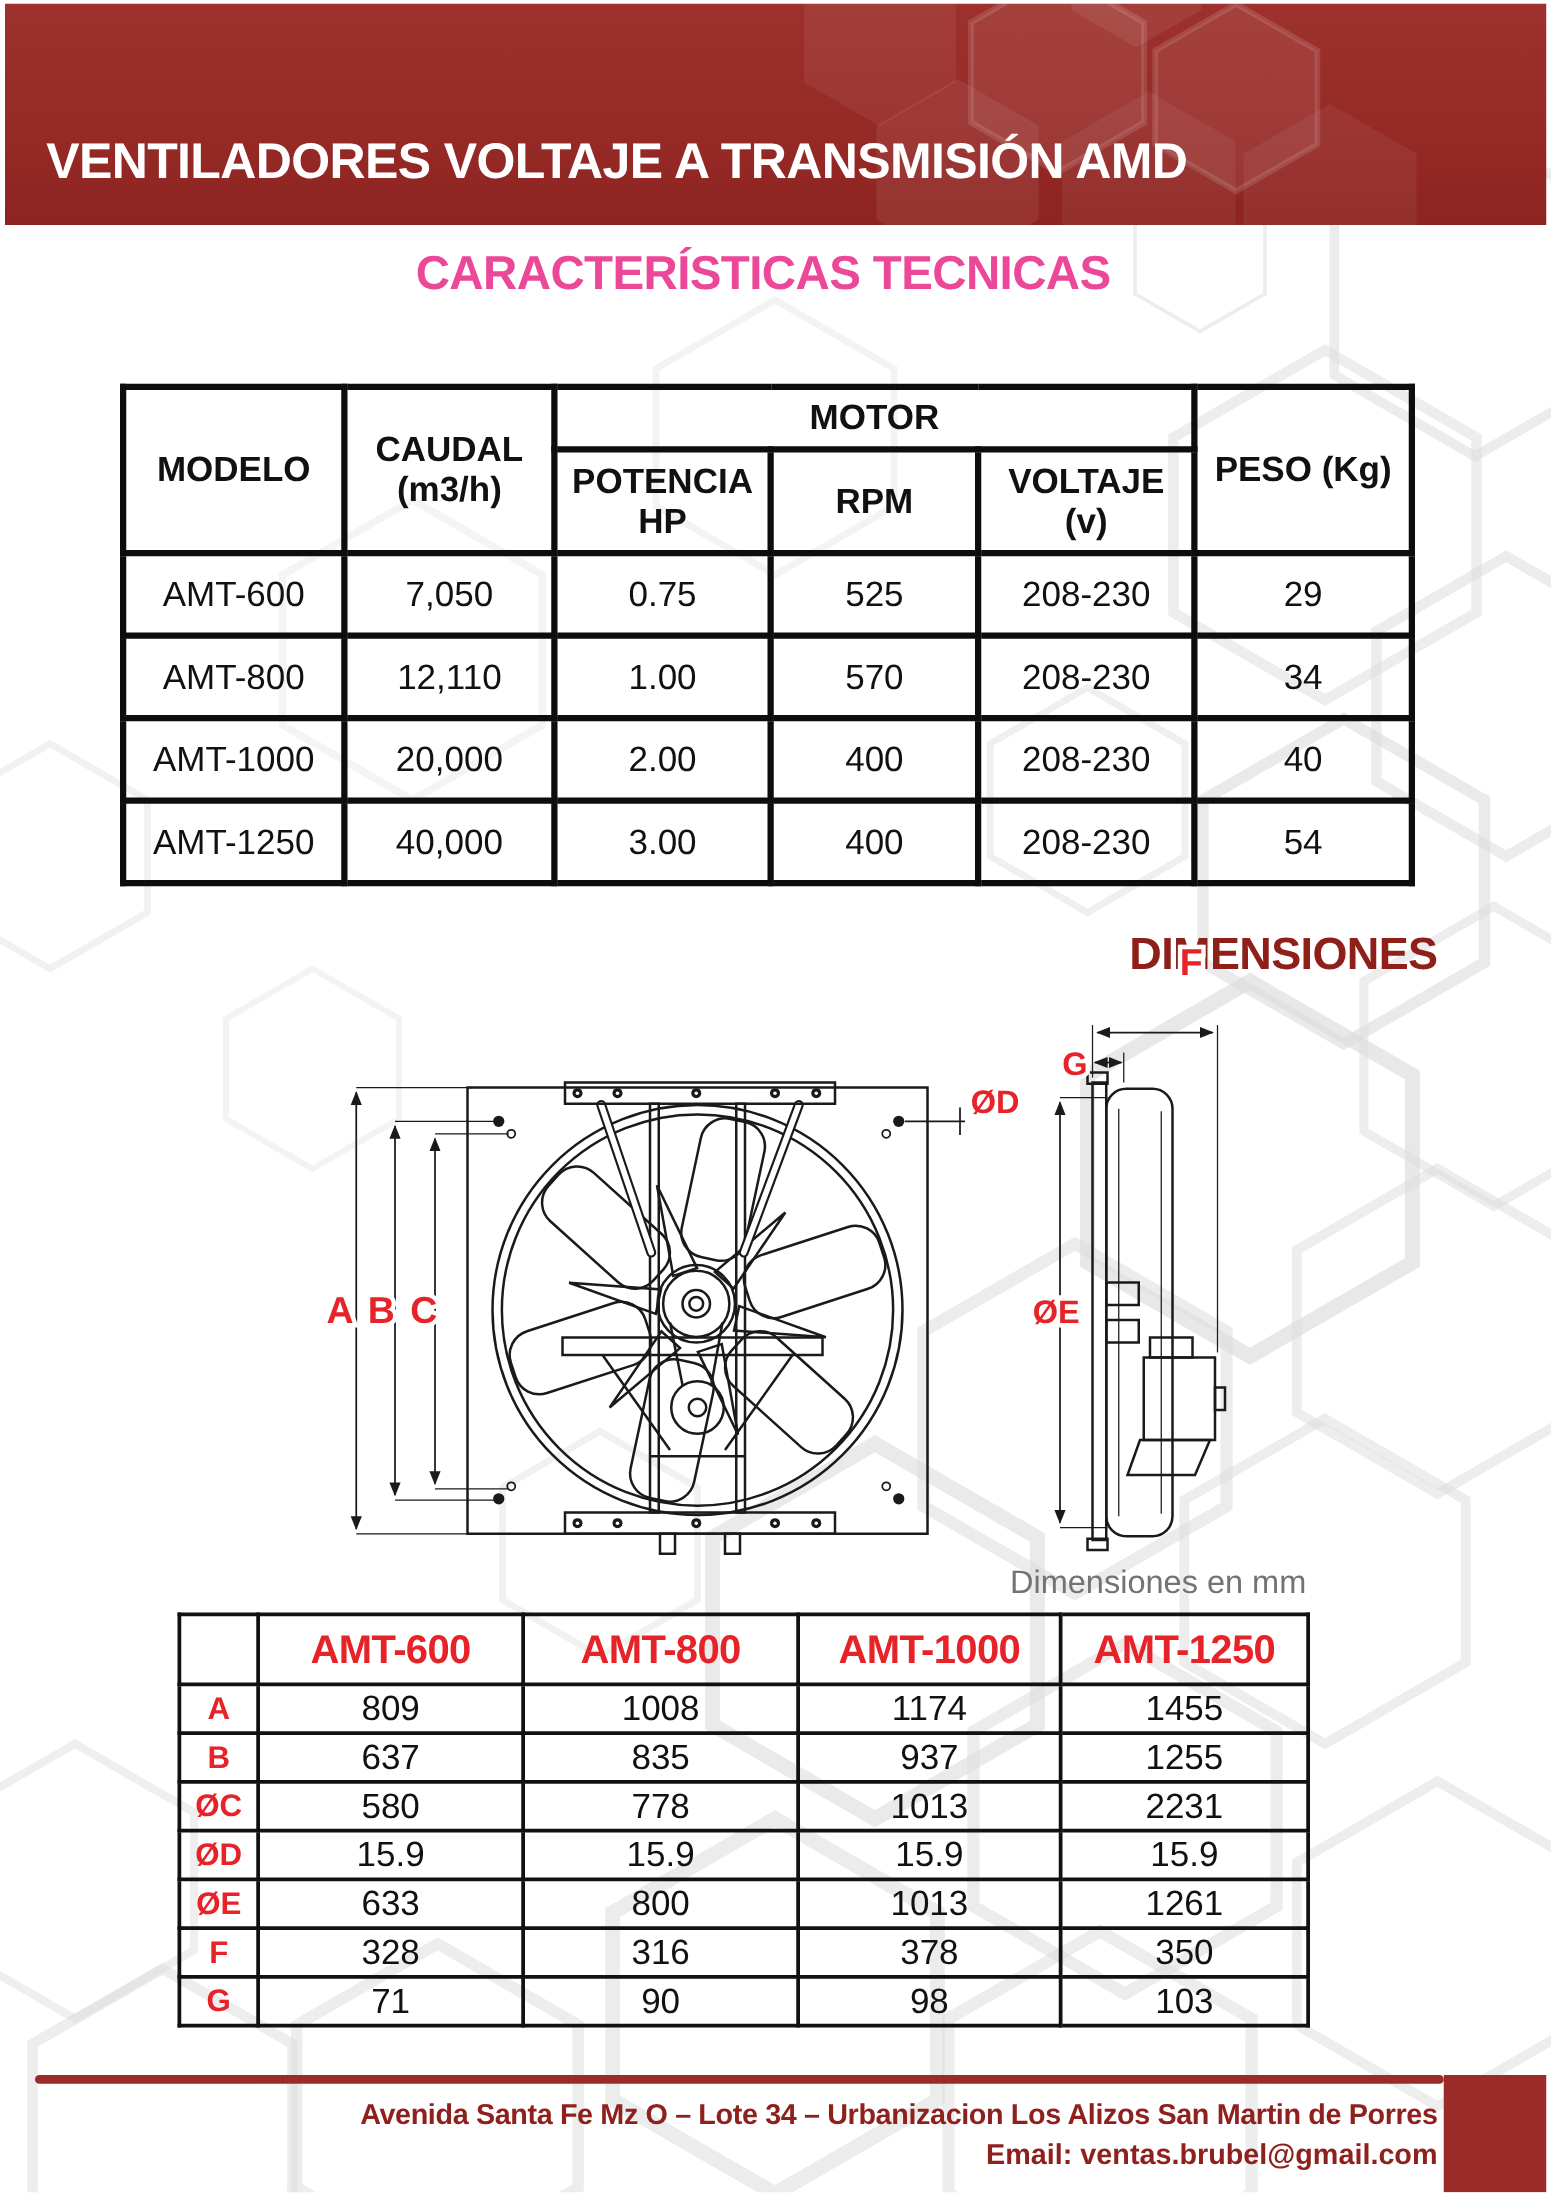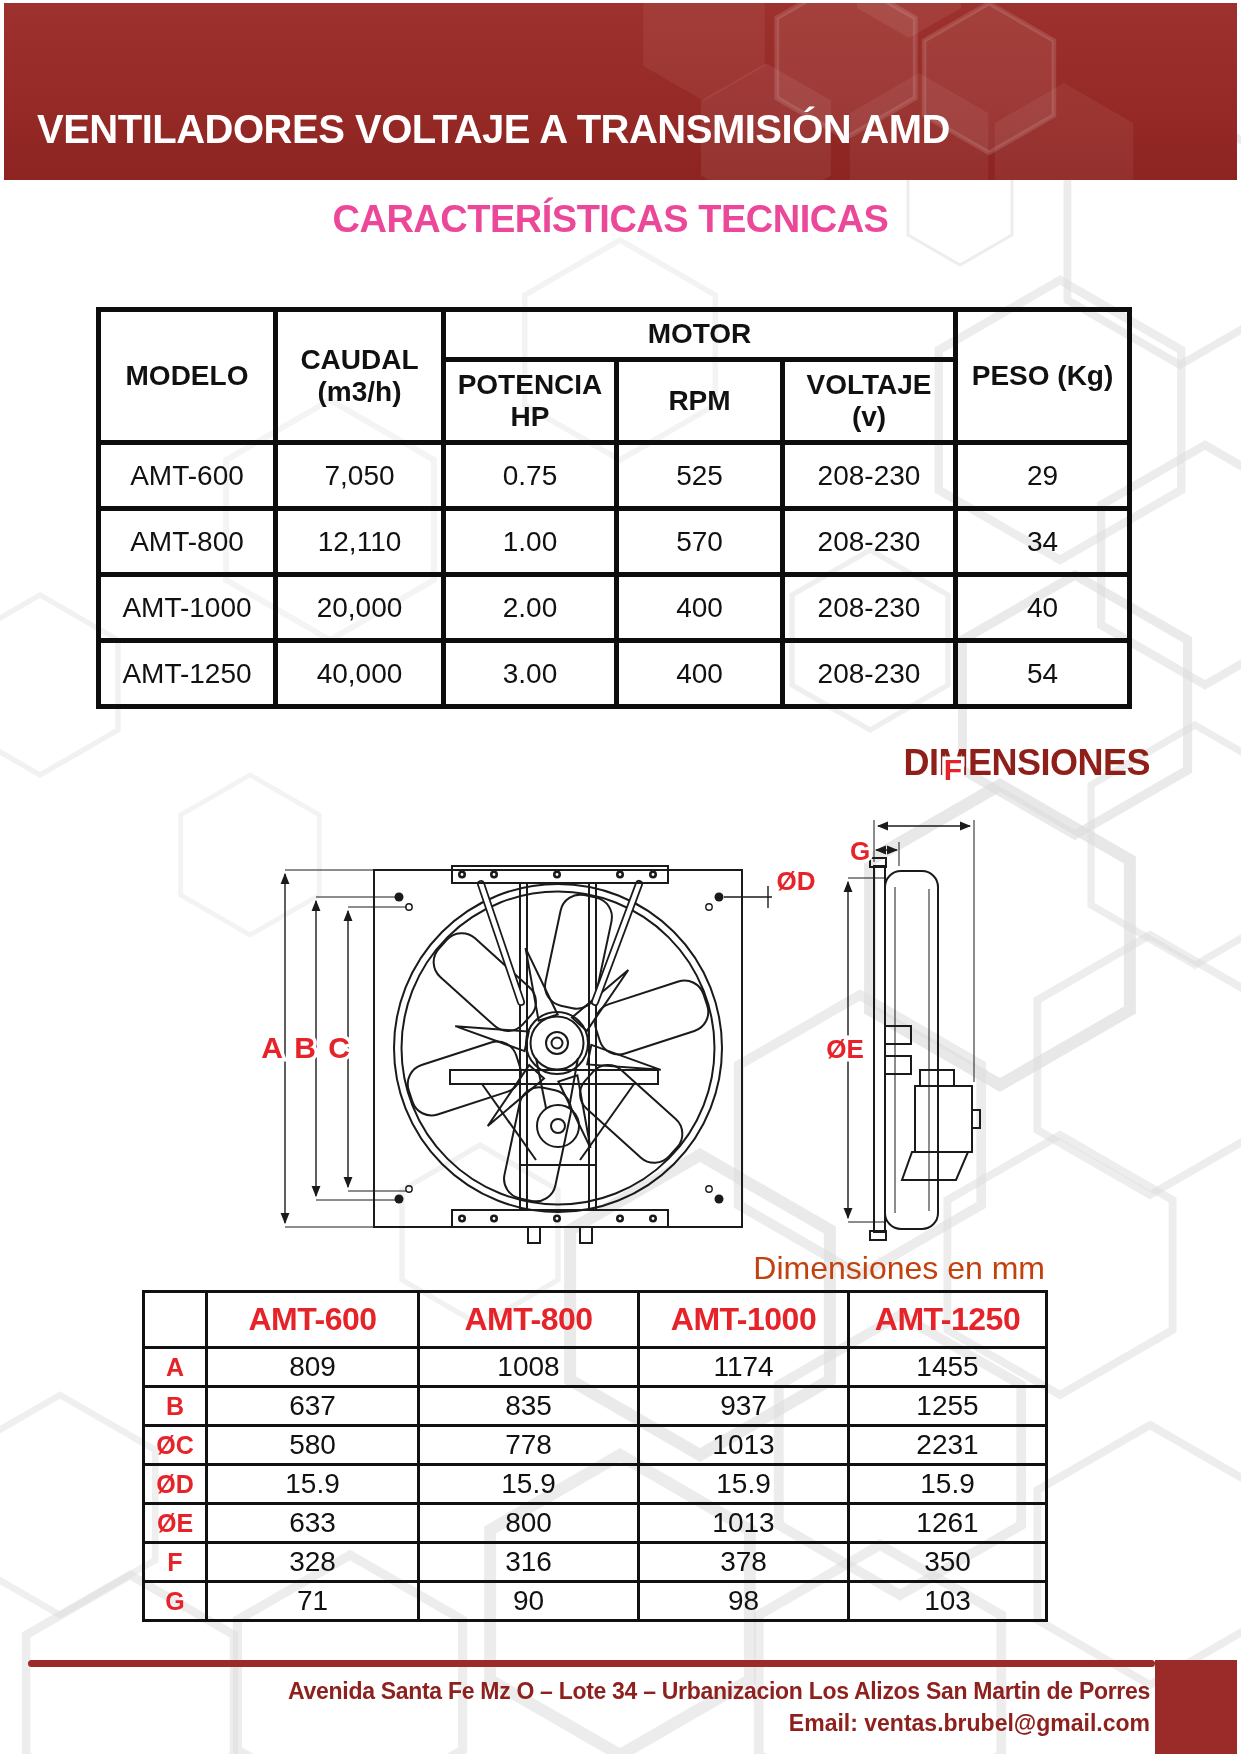--- a/index.html
+++ b/index.html
@@ -34,21 +34,21 @@
   
   .dimt{position:absolute;left:142px;top:1290px;width:903px;z-index:3;}
   .dimt th,.dimt td{border:3px solid #111;text-align:center;vertical-align:middle;
                     background:transparent;padding:0;}
   .dimt thead tr{height:56px;}
   .dimt tbody tr{height:39px;}
   .dimt th{font-size:32px;font-weight:bold;color:#e62329;letter-spacing:-0.5px;}
   .dimt td{font-size:28px;}
   .dimt td.lbl{font-size:25px;font-weight:bold;color:#e62329;}
 
-  .units-note{position:absolute;right:196px;top:1250px;z-index:3;font-size:32px;color:#c2410c;}
+  .units-note{position:absolute;right:196px;top:1250px;z-index:3;font-size:26px;color:#737373;}
 
   
   .drawing{position:absolute;left:0;top:690px;width:1241px;height:560px;z-index:3;}
   .lineart{stroke:#1a1a1a;fill:none;stroke-width:2;}
   .thin{stroke:#1a1a1a;fill:none;stroke-width:1;}
   .dim{stroke:#1a1a1a;fill:none;stroke-width:1.4;}
   .dlabel{font-family:"Liberation Sans",sans-serif;font-size:30px;font-weight:bold;fill:#e62329;
           paint-order:stroke;stroke:#ffffff;stroke-width:7px;text-anchor:middle;}
   .dlabel-s{font-size:26px;}
 

